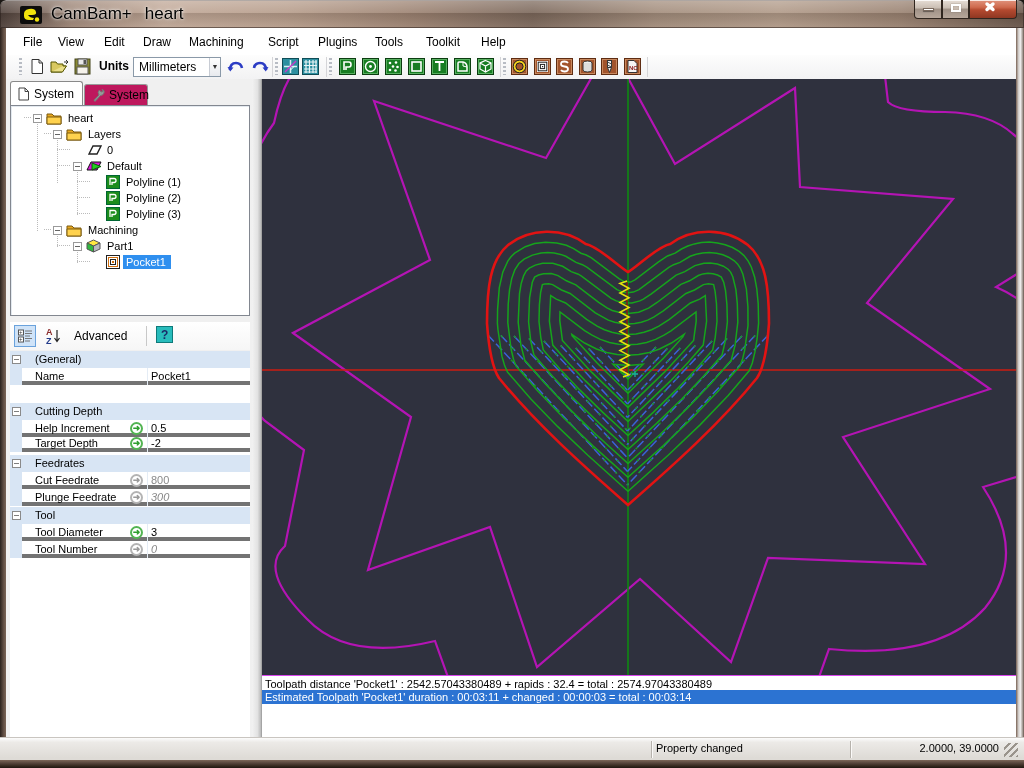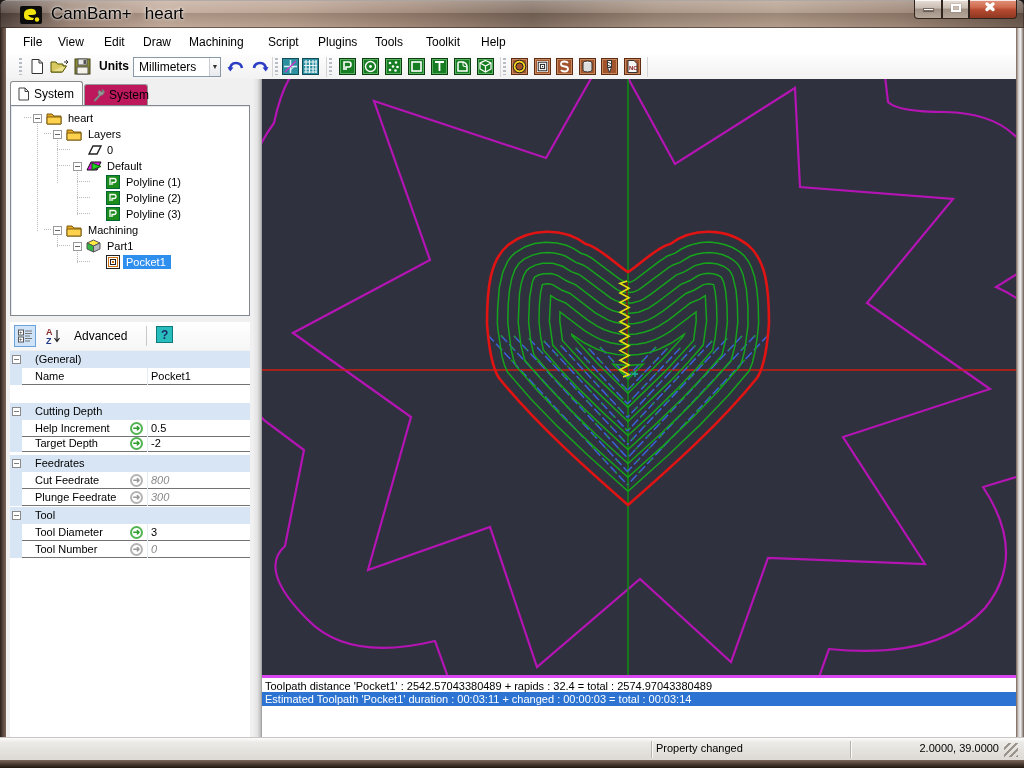--- a/index.html
+++ b/index.html
@@ -41,32 +41,32 @@
 .tab2{left:84px;top:84px;width:64px;height:21px;background:#be185d;border:1px solid #989898;border-bottom:none;border-radius:3px 3px 0 0}
 .tabtxt{position:absolute;font-size:12px;color:#000}
 .treebox{left:10px;top:105px;width:240px;height:211px;background:#fff;border:1px solid #828790;box-shadow:inset 1px 1px 0 #e3e9ef;z-index:2}
 .trow{position:absolute;font-size:11px;color:#000;white-space:nowrap}
 .exp{position:absolute;width:9px;height:9px;border:1px solid #9a9a9a;background:#fff;line-height:7px;font-size:9px;text-align:center;color:#000}
 .vline{position:absolute;width:1px;background-image:repeating-linear-gradient(180deg,#bbb 0 1px,transparent 1px 2px)}
 .hline{position:absolute;height:1px;background-image:repeating-linear-gradient(90deg,#bbb 0 1px,transparent 1px 2px)}
 
 .ptool{left:10px;top:322px;width:240px;height:28px;background:linear-gradient(180deg,#fff,#f6f6f6)}
 .pgrid{left:10px;top:351px;width:240px;height:389px;background:#fff;font-size:11px}
-.prow{position:absolute;left:0;width:240px;height:17px;border-bottom:1px solid #737373}
+.prow{position:absolute;left:0;width:240px;height:17px;border-bottom:4px solid #737373}
 .pcat{background:#d8e5f4;color:#57677a;border-bottom:none}
 .pstrip{position:absolute;left:0;top:0;width:12px;height:17px;background:#d8e5f4}
 .plabel{position:absolute;left:25px;top:2px;color:#000}
 .pval{position:absolute;left:141px;top:2px;color:#000}
 .pdiv{position:absolute;left:137px;top:0;width:1px;height:17px;background:#e4ecf5}
 .pexp{position:absolute;left:2px;top:4px;width:9px;height:9px;border:1px solid #8a8a8a;background:#fff;line-height:7px;font-size:9px;text-align:center;color:#333}
 .gicon{position:absolute;left:120px;top:2px;width:13px;height:13px;border-radius:50%;border:2px solid #53b453;background:#fff;color:#2e9e2e;font-size:9px;line-height:9px;text-align:center;font-weight:bold}
 .gicon.gray{border-color:#b4b4b4;color:#9a9a9a}
 
 .split{left:252px;top:79px;width:10px;height:660px;background:linear-gradient(90deg,#f2f2f2,#e2e2e2 55%,#b9b9b9 90%,#8f8f8f)}
-.cmsg{left:262px;top:675px;width:754px;height:62px;background:#fff;border-top:3px solid #d946ef;font-size:11px;color:#000}
+.cmsg{left:262px;top:675px;width:754px;height:62px;background:#fff;border-top:1px solid #d946ef;font-size:11px;color:#000}
 .cmsg .l1{position:absolute;left:3px;top:2px}
 .cmsg .l2{position:absolute;left:0px;top:14px;width:754px;height:14px;background:#2c73d2;color:#fff;padding:1px 0 0 3px}
 
 .sbar{left:0px;top:737px;width:1024px;height:23px;background:linear-gradient(180deg,#fcfcfc,#eceae7 20%,#dedbd6 90%);border-top:1px solid #c9c5c0;font-size:11px;color:#000}
 .ssep{position:absolute;top:3px;width:1px;height:17px;background:#b6b2ac;box-shadow:1px 0 0 #fbfaf9}
 .sgrip{position:absolute;left:1004px;top:5px;width:14px;height:14px;
  background:repeating-linear-gradient(135deg,transparent 0 3px,#9a948c 3px 5px)}
 svg{shape-rendering:geometricPrecision}
 </style></head><body>
 <div class="win">
@@ -377,21 +377,21 @@
       </div>
       <div class="prow pcat" style="top:104px">
         <div class="pexp" style="background:#fff">–</div>
         <span class="plabel">Feedrates</span>
       </div>
       <div class="prow" style="top:121px">
         <div class="pstrip"></div>
         <span class="plabel">Cut Feedrate</span>
         <span class="gicon gray">➜</span>
         <div class="pdiv"></div>
-        <span class="pval" style="color:#8a8a8a;font-style:italic">800</span>
+        <span class="pval" style="color:#8a8a8a;">800</span>
       </div>
       <div class="prow" style="top:138px">
         <div class="pstrip"></div>
         <span class="plabel">Plunge Feedrate</span>
         <span class="gicon gray">➜</span>
         <div class="pdiv"></div>
         <span class="pval" style="color:#8a8a8a;font-style:italic">300</span>
       </div>
       <div class="prow pcat" style="top:156px">
         <div class="pexp" style="background:#fff">–</div>

